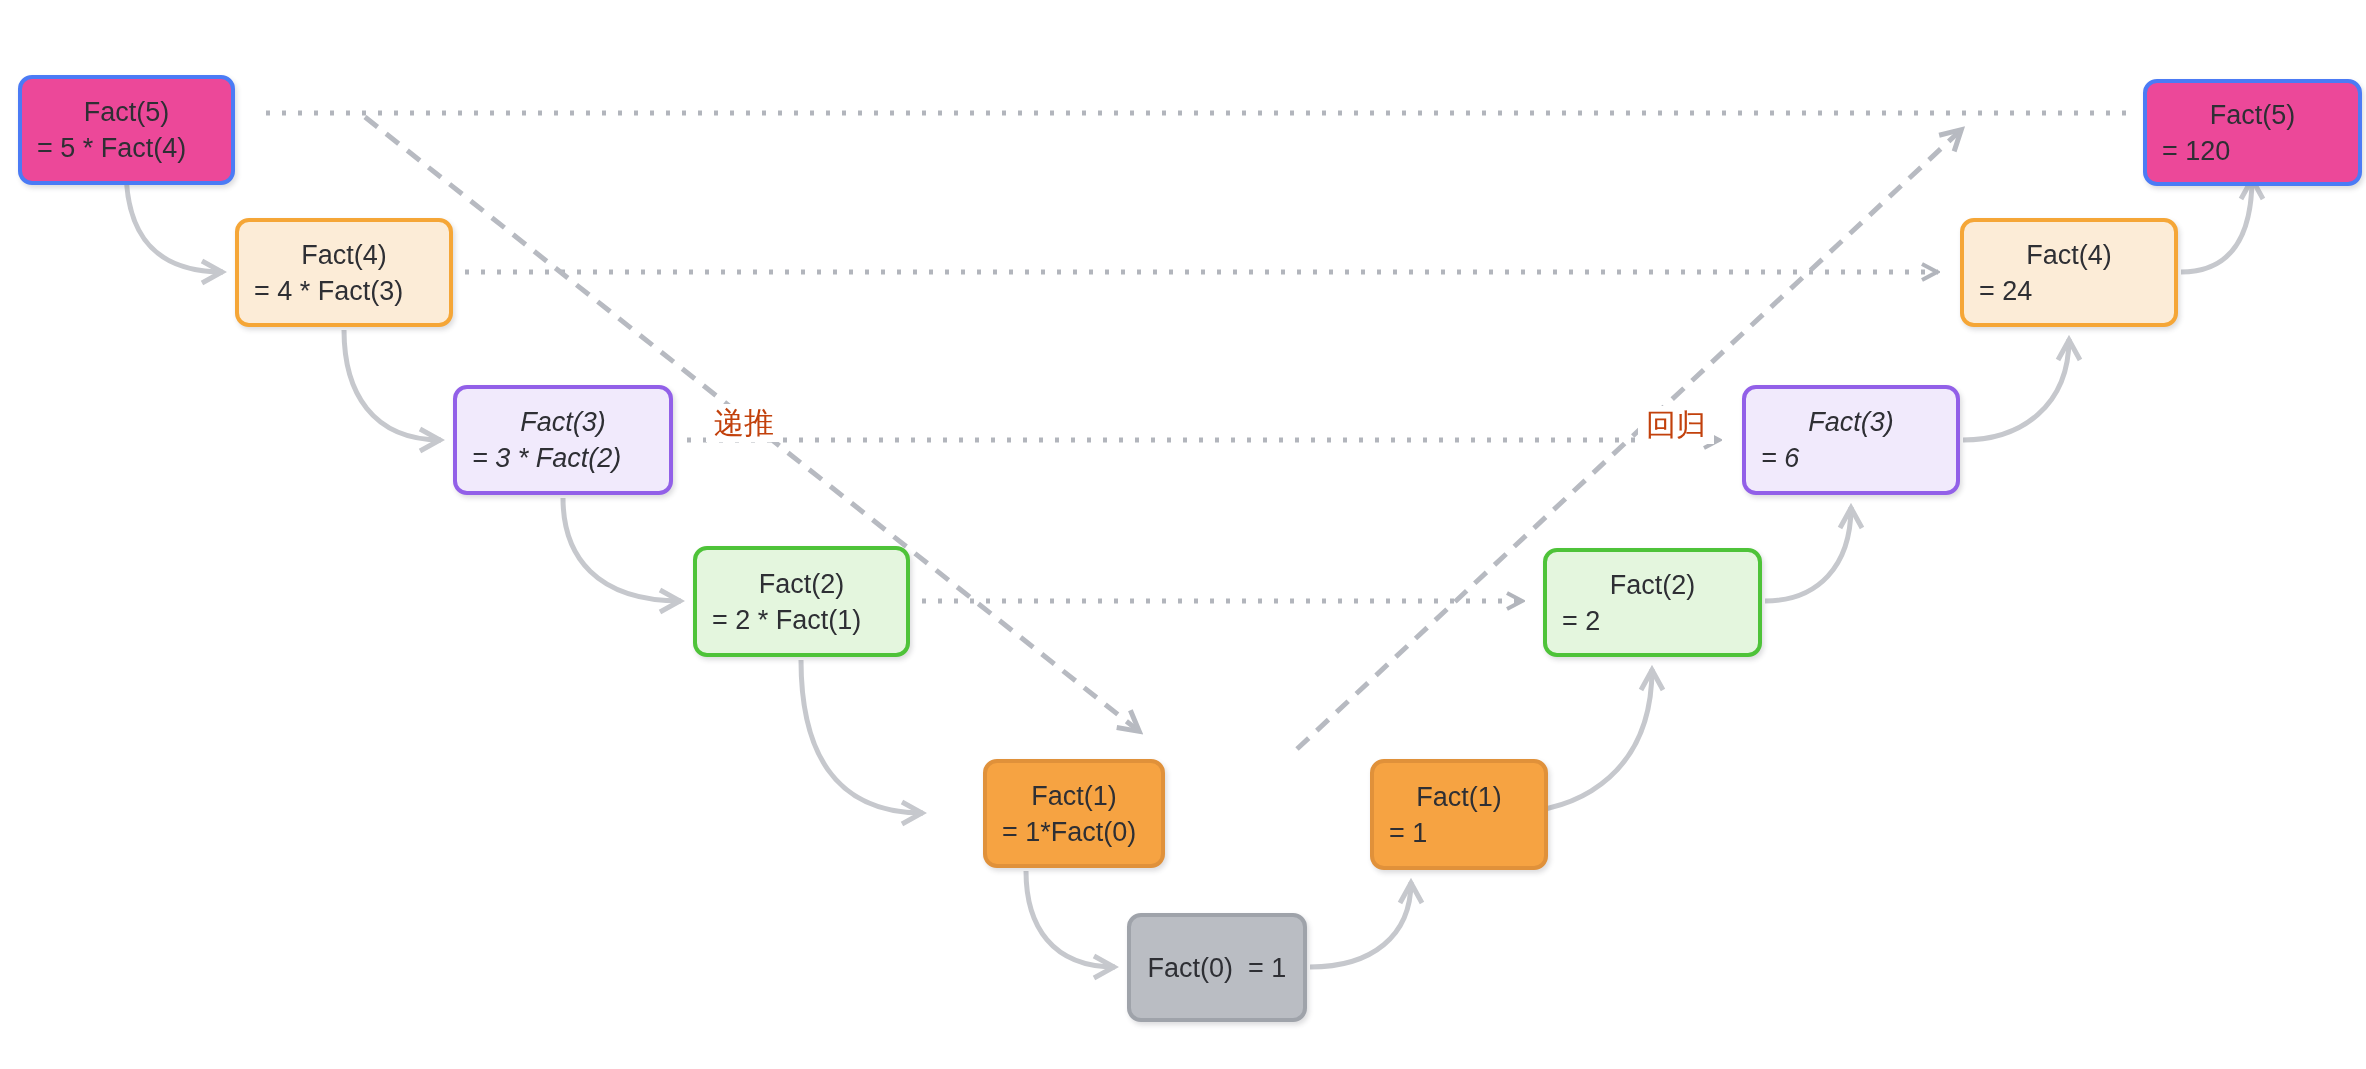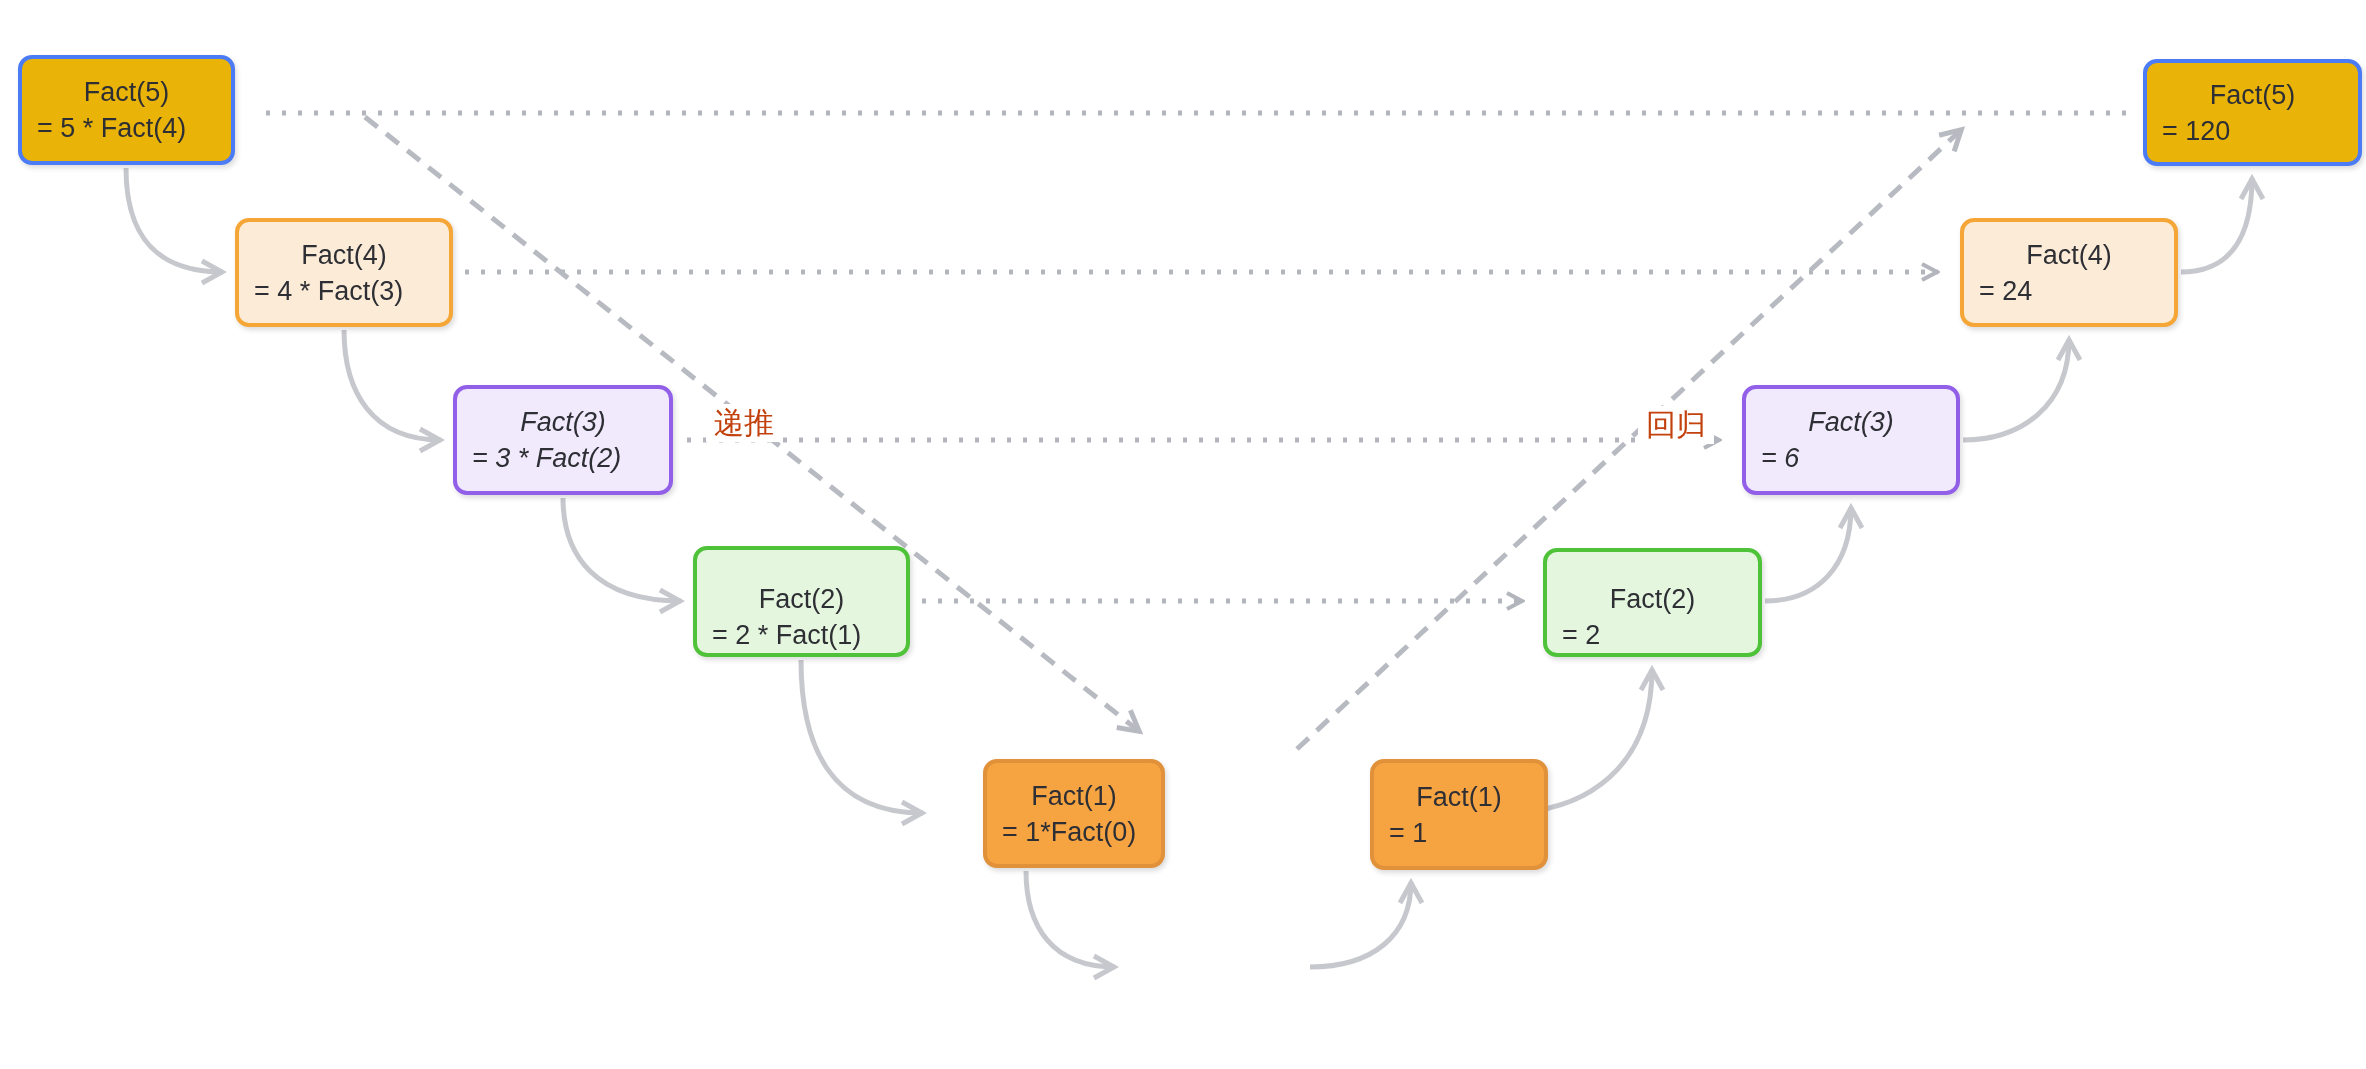--- a/index.html
+++ b/index.html
@@ -34,24 +34,24 @@
     justify-content: center;
     font-size: 27px;
     line-height: 36px;
     color: #2e2f34;
     box-shadow: 2px 3px 5px rgba(60,60,70,0.18);
   }
   .node .l1 { display: block; text-align: center; white-space: pre; }
   .node .l2 { display: block; text-align: left; padding-left: 15px; white-space: pre; }
   .node.single .l1 { text-align: center; }
 
-  .c-blue   { background: #eab308; border-color: #4b7bf5; }
+  .c-blue   { background: #ec4899; border-color: #4b7bf5; margin-top: 20px; }
   .c-peach  { background: #fcecd7; border-color: #f5a637; }
   .c-purple { background: #f1eafc; border-color: #9260e8; font-style: italic; }
-  .c-green  { background: #e4f6de; border-color: #4ec339; justify-content: flex-end; }
+  .c-green  { background: #e4f6de; border-color: #4ec339; }
   .c-orange { background: #f6a342; border-color: #e0913a; margin-left: 48px; }
   .c-gray   { background: #babdc3; border-color: #9fa3aa; }
 
   
   .n0  { left: 18px;   top: 55px;  width: 217px; height: 110px; }
   .n1  { left: 235px;  top: 218px; width: 218px; height: 109px; }
   .n2  { left: 453px;  top: 385px; width: 220px; height: 110px; }
   .n3  { left: 693px;  top: 546px; width: 217px; height: 111px; }
   .n4  { left: 935px;  top: 759px; width: 182px; height: 109px; }
   .n5  { left: 1127px; top: 913px; width: 180px; height: 109px; }
@@ -126,20 +126,23 @@
   </div>
   <div class="node n3 c-green">
     <span class="l1">Fact(2)</span>
     <span class="l2">= 2 * Fact(1)</span>
   </div>
   <div class="node n4 c-orange">
     <span class="l1">Fact(1)</span>
     <span class="l2">= 1*Fact(0)</span>
   </div>
 
+  <div class="node n5 c-gray single">
+    <span class="l1">Fact(0)  = 1</span>
+  </div>
 
   <div class="node n6 c-orange">
     <span class="l1">Fact(1)</span>
     <span class="l2">= 1</span>
   </div>
   <div class="node n7 c-green">
     <span class="l1">Fact(2)</span>
     <span class="l2">= 2</span>
   </div>
   <div class="node n8 c-purple">

